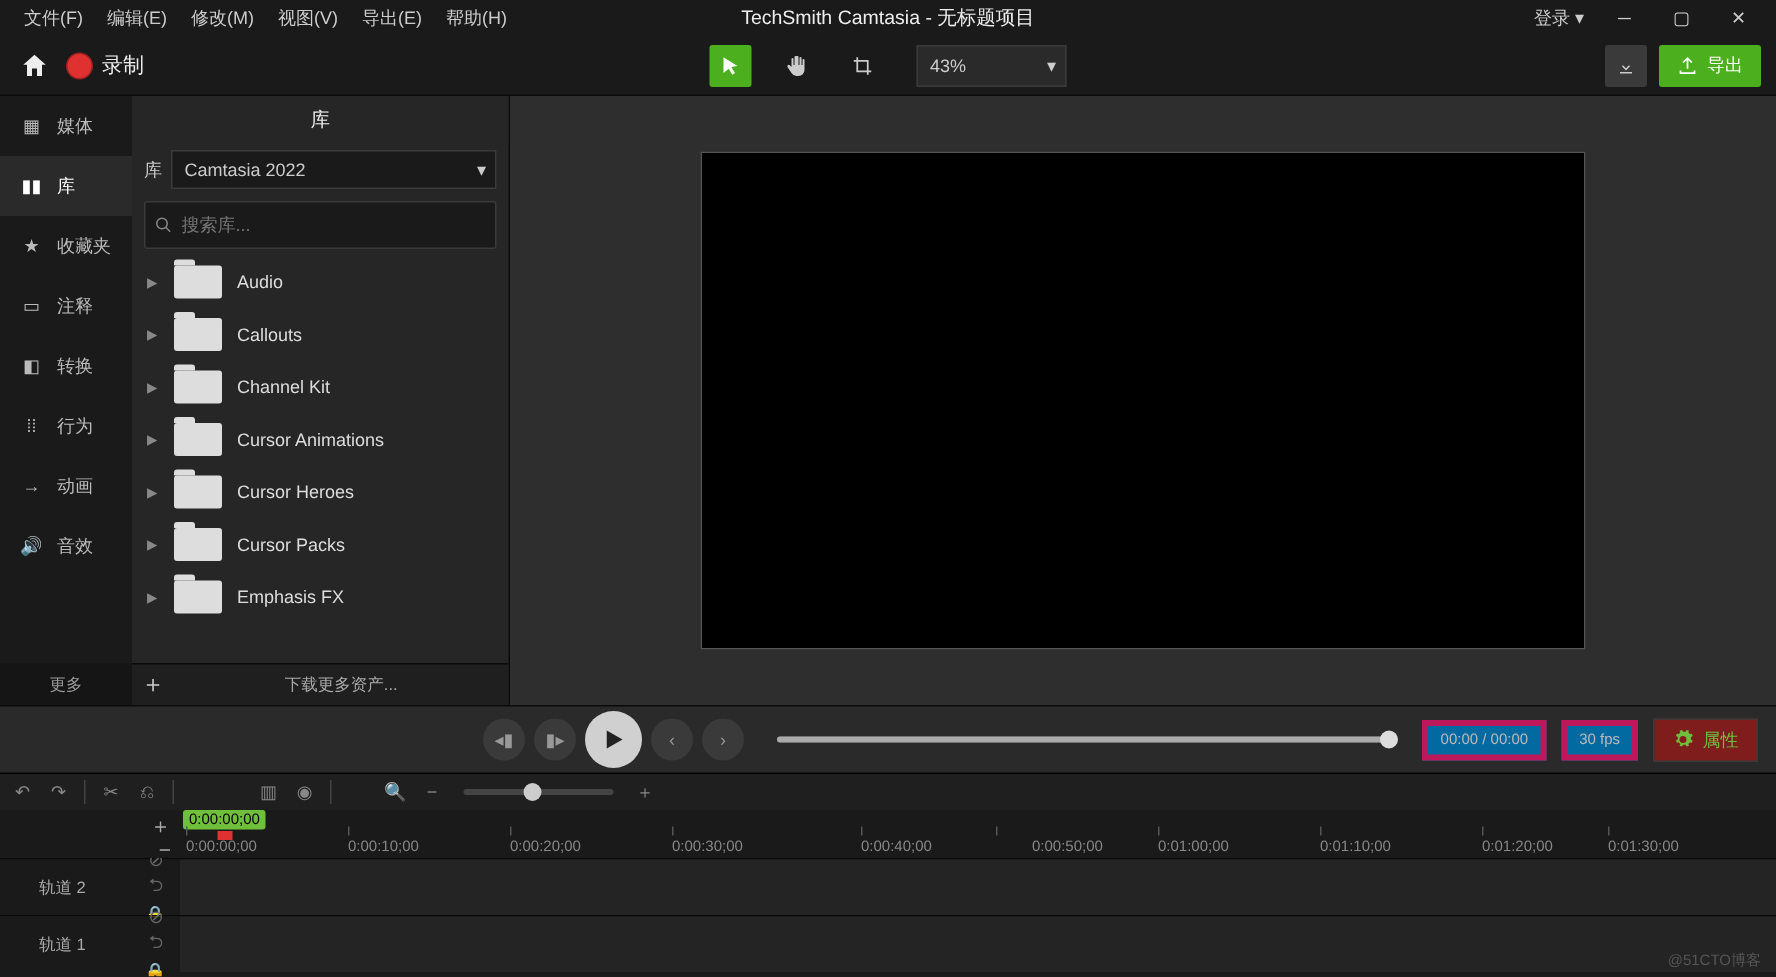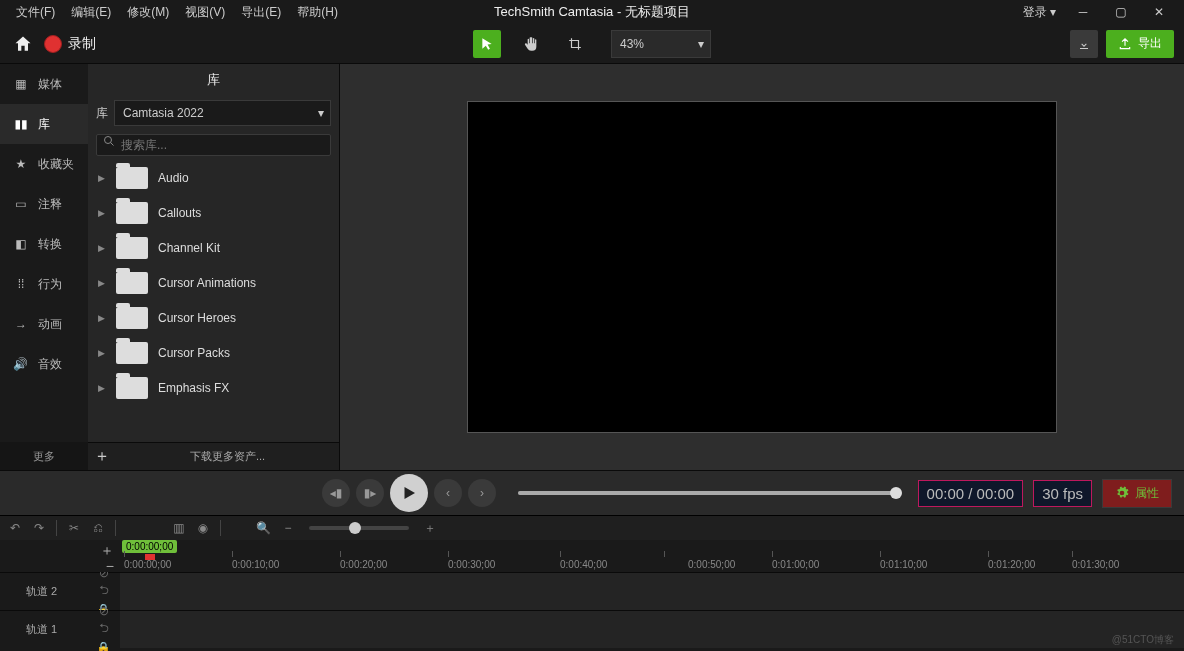--- a/index.html
+++ b/index.html
@@ -26,40 +26,40 @@
 .sidebar{width:88px;background:#1a1a1a;display:flex;flex-direction:column}
 .side-item{height:40px;display:flex;align-items:center;gap:8px;padding:0 12px;cursor:pointer;color:#bbb}
 .side-item.active{background:#2a2a2a;color:#fff}
 .side-item .icon{width:18px;display:flex;justify-content:center}
 .side-more{margin-top:auto;height:28px;display:flex;align-items:center;justify-content:center;cursor:pointer;color:#999;background:#151515;font-size:11px}
 .library{width:252px;background:#262626;display:flex;flex-direction:column;border-right:1px solid #0a0a0a}
 .lib-header{height:32px;display:flex;align-items:center;justify-content:center;color:#eee;font-size:13px;background:#262626}
 .lib-select-row{display:flex;align-items:center;padding:4px 8px;gap:6px}
 .lib-select{flex:1;background:#1a1a1a;border:1px solid #3a3a3a;height:26px;display:flex;align-items:center;padding:0 8px;cursor:pointer;position:relative;color:#ccc}
 .lib-select::after{content:"▾";position:absolute;right:6px}
-.lib-search{display:flex;margin:4px 8px;background:#1a1a1a;border:1px solid #3a3a3a;height:22px;padding:0 6px;gap:6px;border-radius:2px}
+.lib-search{display:flex;align-items:center;margin:4px 8px;background:#1a1a1a;border:1px solid #3a3a3a;height:32px;padding:0 6px;gap:6px;border-radius:2px}
 .lib-search input{flex:1;background:transparent;border:none;color:#ccc;outline:none;font-size:12px}
 .lib-list{flex:1;overflow-y:auto}
 .lib-item{height:35px;display:flex;align-items:center;gap:10px;padding:0 10px;cursor:pointer;color:#ddd}
 .lib-item .chev{width:8px;color:#888;font-size:9px}
 .lib-item .folder{width:32px;height:22px;background:#ddd;border-radius:2px;position:relative}
 .lib-item .folder::before{content:"";position:absolute;top:-4px;left:0;width:14px;height:4px;background:#ddd;border-radius:2px 2px 0 0}
 .lib-footer{height:28px;display:flex;align-items:center;background:#1f1f1f;border-top:1px solid #0a0a0a}
 .lib-add{width:28px;display:flex;justify-content:center;cursor:pointer;font-size:16px}
 .lib-download{flex:1;text-align:center;cursor:pointer;color:#aaa;font-size:11px}
 .canvas-area{flex:1;background:#2e2e2e;display:flex;flex-direction:column;align-items:center;justify-content:center;padding:12px}
 .canvas{width:590px;height:332px;background:#000;border:1px solid #555}
 .playback-bar{height:46px;background:#2a2a2a;display:flex;align-items:center;padding:0 12px;gap:10px;border-top:1px solid #0a0a0a;border-bottom:1px solid #000}
 .play-controls{display:flex;align-items:center;gap:6px;margin-left:310px}
 .play-btn{width:28px;height:28px;border-radius:50%;background:#3a3a3a;display:flex;align-items:center;justify-content:center;cursor:pointer;color:#999}
 .play-btn.big{width:38px;height:38px;background:#d0d0d0;color:#222}
 .scrubber{flex:1;height:4px;background:#555;border-radius:2px;position:relative;margin:0 12px}
 .scrubber .handle{position:absolute;right:-6px;top:-4px;width:12px;height:12px;border-radius:50%;background:#ddd}
 .scrubber-filled{position:absolute;left:0;top:0;height:100%;width:100%;background:#aaa;border-radius:2px}
-.time-box{background:#0f172a;border:1px solid #be185d;padding:4px 8px;font-size:15px;color:#bbb}
+.time-box{background:#0369a1;border:4px solid #be185d;padding:4px 8px;font-size:10px;color:#bbb}
 .props-btn{background:#7f1d1d;border:1px solid #3a3a3a;padding:5px 12px;display:flex;align-items:center;gap:6px;cursor:pointer;color:#6fbf3a;margin-left:auto}
 .timeline-area{height:135px;background:#1a1a1a;display:flex;flex-direction:column}
 .tl-toolbar{height:24px;display:flex;align-items:center;padding:0 6px;gap:6px;background:#1f1f1f}
 .tl-tool{width:18px;height:18px;display:flex;align-items:center;justify-content:center;cursor:pointer;color:#888;font-size:12px}
 .tl-sep{width:1px;height:16px;background:#444;margin:0 2px}
 .tl-zoom-slider{width:100px;height:4px;background:#444;border-radius:2px;position:relative;margin:0 6px}
 .tl-zoom-slider .h{position:absolute;left:40%;top:-4px;width:12px;height:12px;border-radius:50%;background:#ccc}
 .tl-ruler-row{height:32px;display:flex;background:#1a1a1a}
 .tl-left-gutter{width:120px;background:#1a1a1a;display:flex;align-items:center;justify-content:flex-end;padding-right:6px;position:relative}
 .tl-add{position:absolute;top:2px;right:6px;cursor:pointer;color:#aaa;font-size:14px}
@@ -295,21 +295,21 @@
     </div>
     <div class="tl-ruler" id="tl-ruler">
       <div class="playhead">
         <div class="head">0:00:00;00</div>
         <div class="red"></div>
       </div>
     <span class="tick" style="left: 4px;">0:00:00;00</span>
         <span class="tick" style="left: 112px;">0:00:10;00</span>
         <span class="tick" style="left: 220px;">0:00:20;00</span>
         <span class="tick" style="left: 328px;">0:00:30;00</span>
-        <span class="tick" style="left: 440px;">0:00:40;00</span>
+        <span class="tick" style="left: 454px;">0:00:40;00</span>
         <span class="tick" style="left: 544px; padding-left: 24px;">0:00:50;00</span>
         <span class="tick" style="left: 652px;">0:01:00;00</span>
         <span class="tick" style="left: 760px;">0:01:10;00</span>
         <span class="tick" style="left: 868px;">0:01:20;00</span>
         <span class="tick" style="left: 952px;">0:01:30;00</span>
       </div>
   </div>
   <div class="tl-tracks" id="tl-tracks">
       <div class="track">
         <div class="label">轨道 2</div>

